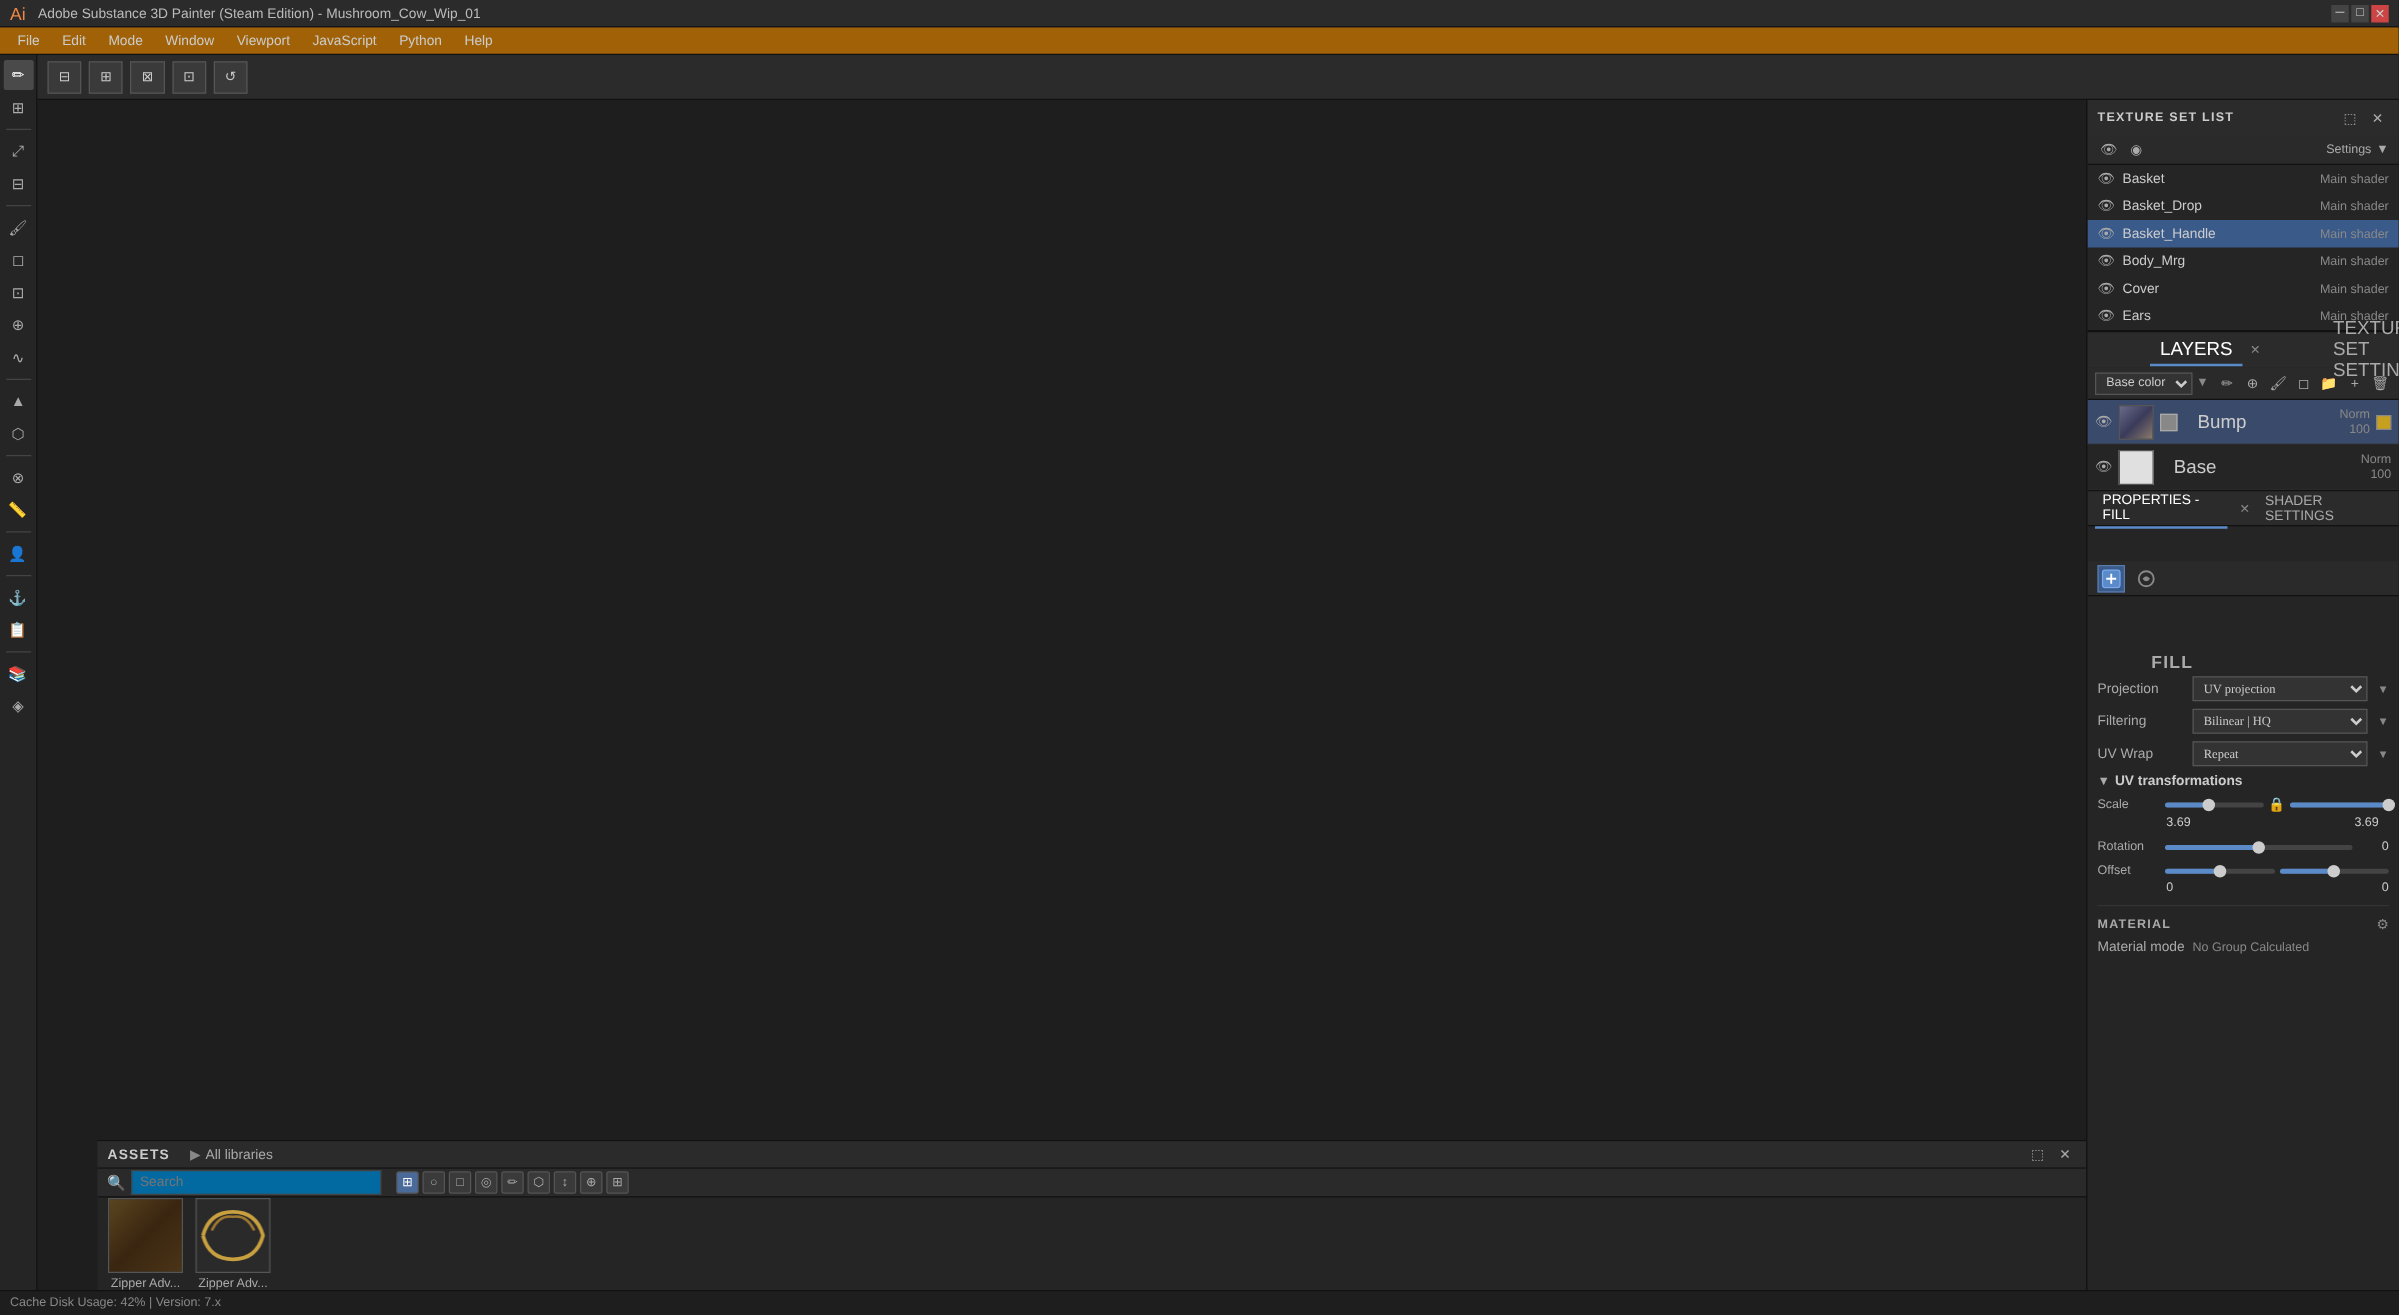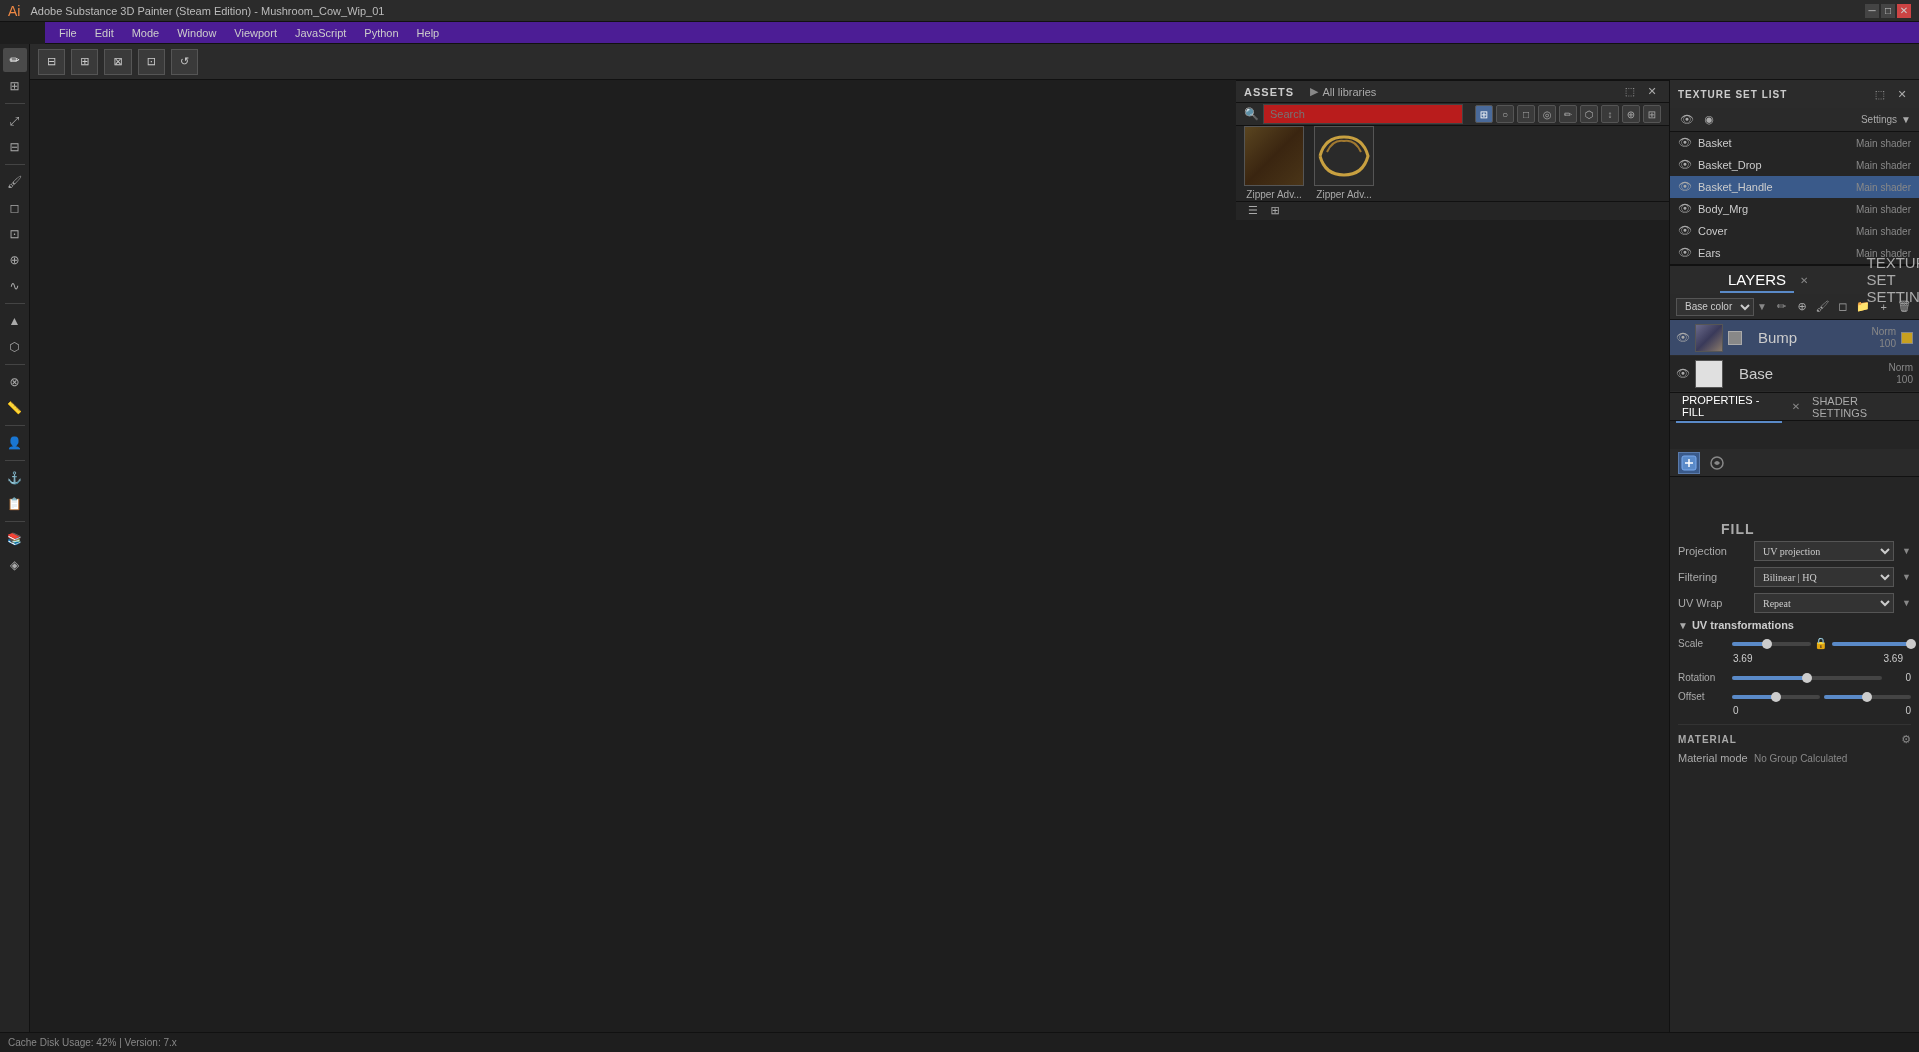--- a/index.html
+++ b/index.html
@@ -46,27 +46,26 @@
       font-size: 10px;
       cursor: pointer;
       display: flex;
       align-items: center;
       justify-content: center;
     }
 
     
     #menu-bar {
       height: 22px;
-      background: #4c1d95;
+      background: #a16207;
       display: flex;
       align-items: center;
       padding: 0 6px;
       gap: 2px;
       border-bottom: 1px solid #111;
-      margin-left: 45px;
     }
     .menu-item {
       padding: 2px 8px;
       font-size: 11px;
       color: #ccc;
       cursor: pointer;
     }
 
     
     #main-layout {
@@ -190,21 +189,21 @@
     #assets-toolbar {
       height: 28px;
       background: #2a2a2a;
       display: flex;
       align-items: center;
       padding: 0 8px;
       gap: 4px;
       border-bottom: 1px solid #111;
     }
     #assets-search {
-      background: #b91c1c;
+      background: #0369a1;
       border: 1px solid #444;
       color: #ccc;
       font-size: 11px;
       padding: 2px 6px;
       height: 20px;
       width: 200px;
     }
     #assets-content {
       display: flex;
       align-items: center;
@@ -617,21 +616,21 @@
       justify-content: center;
       font-size: 10px;
       color: #aaa;
       cursor: pointer;
     }
     .filter-icon.active { background: #4a6a9a; color: #fff; }
 
     #viewport-left-section {
       display: flex;
       flex: 1;
-      flex-direction: row;
+      flex-direction: column;
       margin-left: 48px;
     }
     #viewport-inner {
       flex: 1;
       position: relative;
       overflow: hidden;
     }
   </style>
 </head>
 <body>

